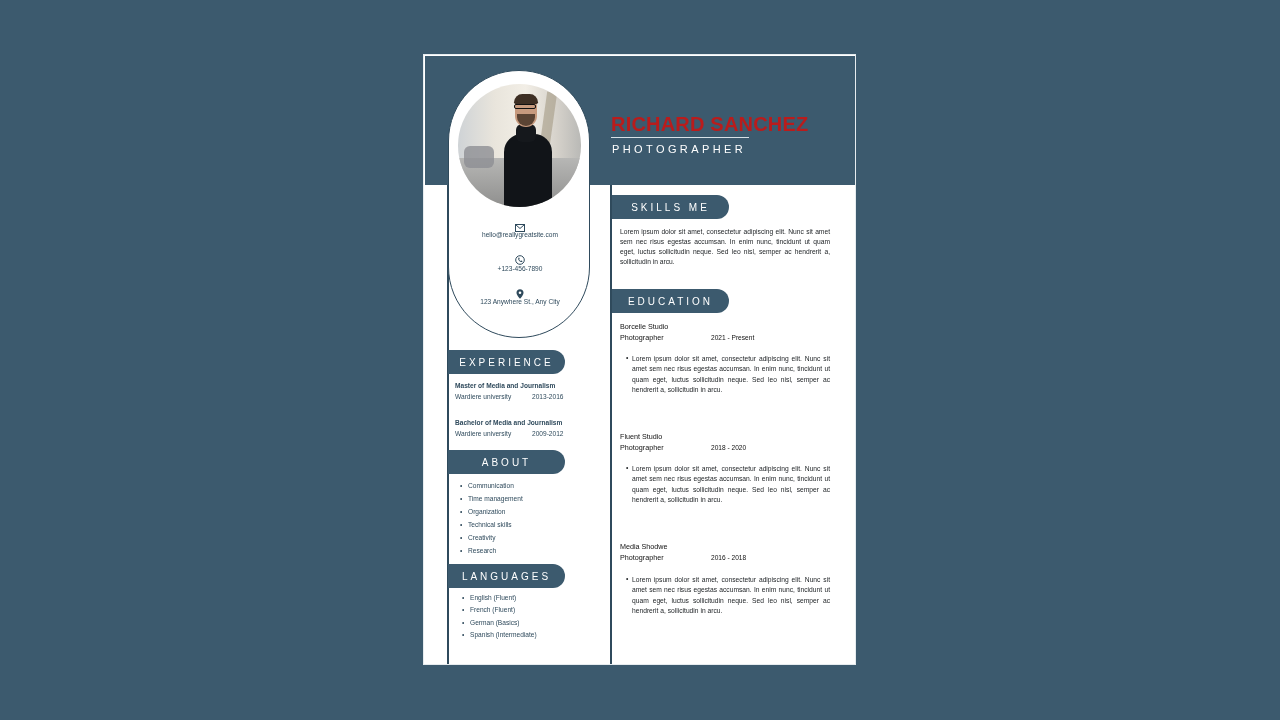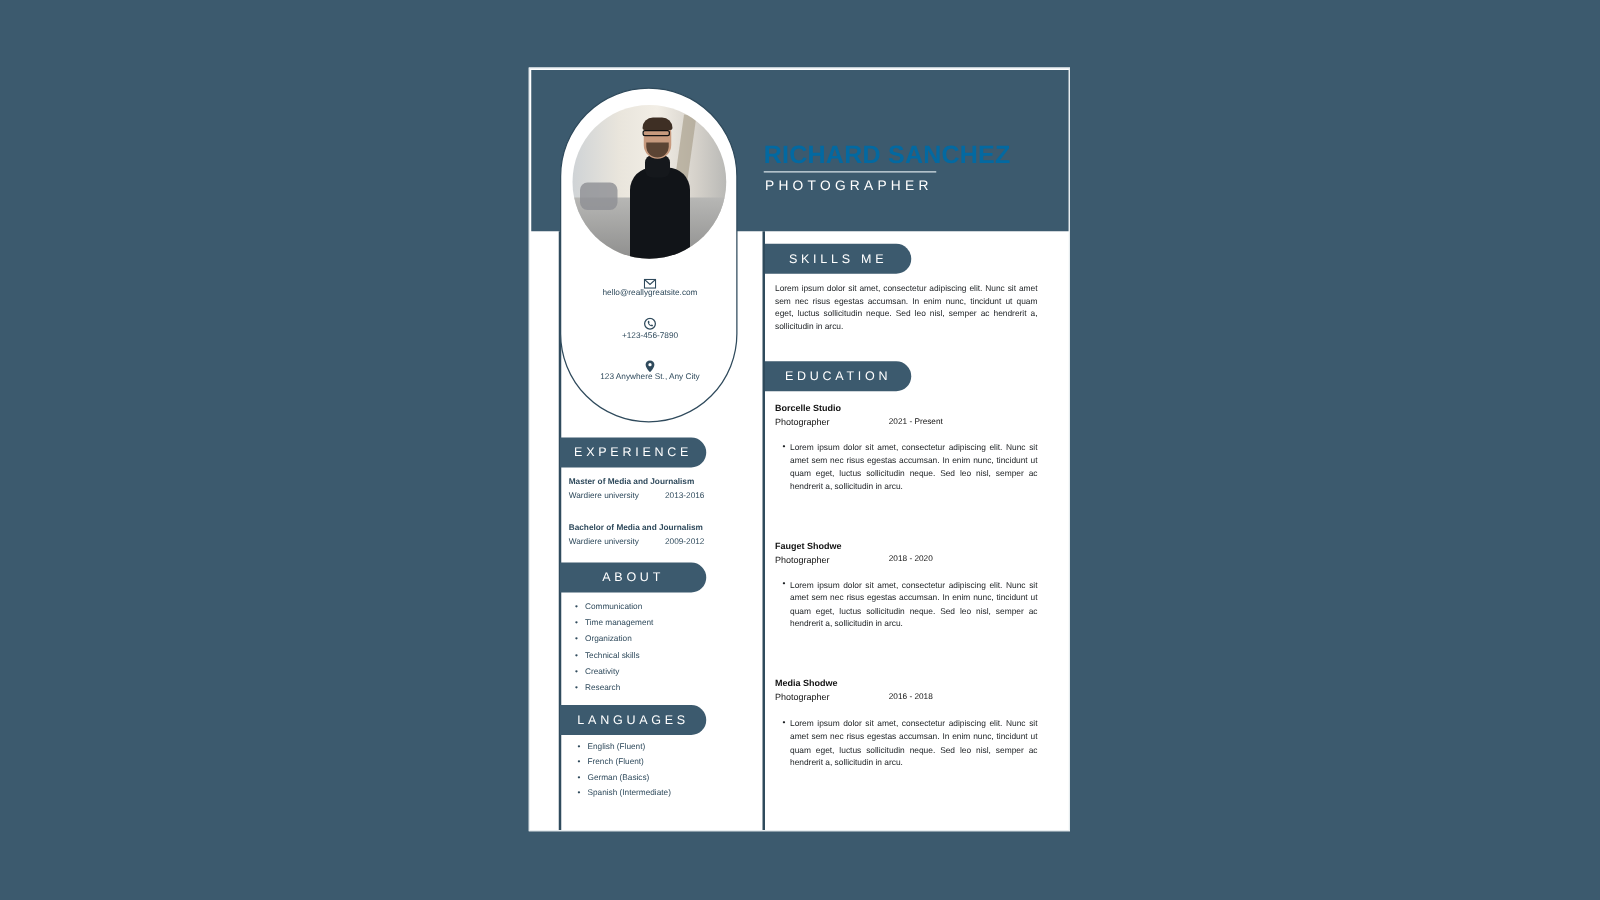--- a/index.html
+++ b/index.html
@@ -10,21 +10,21 @@
   .page {
     position:absolute; left:423px; top:54px; width:433px; height:611px;
     background:#ffffff; box-sizing:border-box; border:1px solid #e6ecef; overflow:hidden;
   }
   .header-bar {
     position:absolute; left:1px; top:1px; width:430px; height:129px; background:#3c5a6e;
   }
   .vline-left { position:absolute; left:23px; top:130px; width:1.5px; height:480px; background:#2f4a5c; }
   .vline-right { position:absolute; left:186px; top:130px; width:1.5px; height:480px; background:#2f4a5c; }
   .name {
-    position:absolute; left:187px; top:58px; color:#0369a1; font-weight:bold; font-size:20px; letter-spacing:0.2px;
+    position:absolute; left:187px; top:58px; color:#b91c1c; font-weight:bold; font-size:20px; letter-spacing:0.2px;
     font-family:"Liberation Sans", sans-serif;
   }
   .name-underline { position:absolute; left:187px; top:82px; width:138px; height:1px; background:#d7e2e8; }
   .title {
     position:absolute; left:188px; top:88px; color:#ffffff; font-size:11px; letter-spacing:3.4px;
   }
   
   .capsule {
     position:absolute; left:24px; top:15px; width:142px; height:268px; background:#ffffff;
     border:1.5px solid #2f4a5c; border-radius:71px; box-sizing:border-box;
@@ -53,21 +53,21 @@
   .pill.right { left:188px; width:117px; }
   .edu-degree { position:absolute; left:31px; font-size:6.6px; font-weight:bold; color:#2f4a5c; }
   .edu-school { position:absolute; left:31px; font-size:6.6px; color:#2f4a5c; }
   .edu-years { position:absolute; left:108px; font-size:6.6px; color:#2f4a5c; }
   .bullet-list { position:absolute; margin:0; padding:0; list-style:none; }
   .bullet-list li { font-size:6.6px; color:#2f4a5c; position:relative; padding-left:8px; height:13px; line-height:13px; }
   .bullet-list li::before { content:"•"; position:absolute; left:0; top:0; color:#2f4a5c; }
   .about-text {
     position:absolute; left:196px; top:172px; width:210px; font-size:6.7px; line-height:10px; color:#1b1f22; text-align:justify;
   }
-  .job-company { position:absolute; left:196px; font-size:7.2px; font-weight:bold; color:#111;text-align:right; }
+  .job-company { position:absolute; left:196px; font-size:7.2px; font-weight:normal; color:#111;text-align:right; }
   .job-role { position:absolute; left:196px; font-size:7.2px; color:#111; }
   .job-dates { position:absolute; left:287px; font-size:6.6px; color:#111; }
   .job-desc {
     position:absolute; left:208px; width:198px; font-size:6.7px; line-height:10.3px; color:#1b1f22; text-align:justify;
   }
   .job-bullet { position:absolute; left:202px; font-size:6.7px; color:#1b1f22; }
 </style>
 </head>
 <body>
 
@@ -148,21 +148,21 @@
   <div class="about-text">Lorem ipsum dolor sit amet, consectetur adipiscing elit. Nunc sit amet sem nec risus egestas accumsan. In enim nunc, tincidunt ut quam eget, luctus sollicitudin neque. Sed leo nisl, semper ac hendrerit a, sollicitudin in arcu.</div>
 
   <div class="pill right" style="top:234px;">EDUCATION</div>
 
   <div class="job-company" style="top:267px;">Borcelle Studio</div>
   <div class="job-role" style="top:278px;">Photographer</div>
   <div class="job-dates" style="top:279px;">2021 - Present</div>
   <div class="job-bullet" style="top:299px;">•</div>
   <div class="job-desc" style="top:299px;">Lorem ipsum dolor sit amet, consectetur adipiscing elit. Nunc sit amet sem nec risus egestas accumsan. In enim nunc, tincidunt ut quam eget, luctus sollicitudin neque. Sed leo nisl, semper ac hendrerit a, sollicitudin in arcu.</div>
 
-  <div class="job-company" style="top:377px;">Fauget Shodwe</div>
+  <div class="job-company" style="top:377px;">Fluent Studio</div>
   <div class="job-role" style="top:388px;">Photographer</div>
   <div class="job-dates" style="top:389px;">2018 -  2020</div>
   <div class="job-bullet" style="top:409px;">•</div>
   <div class="job-desc" style="top:409px;">Lorem ipsum dolor sit amet, consectetur adipiscing elit. Nunc sit amet sem nec risus egestas accumsan. In enim nunc, tincidunt ut quam eget, luctus sollicitudin neque. Sed leo nisl, semper ac hendrerit a, sollicitudin in arcu.</div>
 
   <div class="job-company" style="top:487px;">Media Shodwe</div>
   <div class="job-role" style="top:498px;">Photographer</div>
   <div class="job-dates" style="top:499px;">2016 - 2018</div>
   <div class="job-bullet" style="top:520px;">•</div>
   <div class="job-desc" style="top:520px;">Lorem ipsum dolor sit amet, consectetur adipiscing elit. Nunc sit amet sem nec risus egestas accumsan. In enim nunc, tincidunt ut quam eget, luctus sollicitudin neque. Sed leo nisl, semper ac hendrerit a, sollicitudin in arcu.</div>

